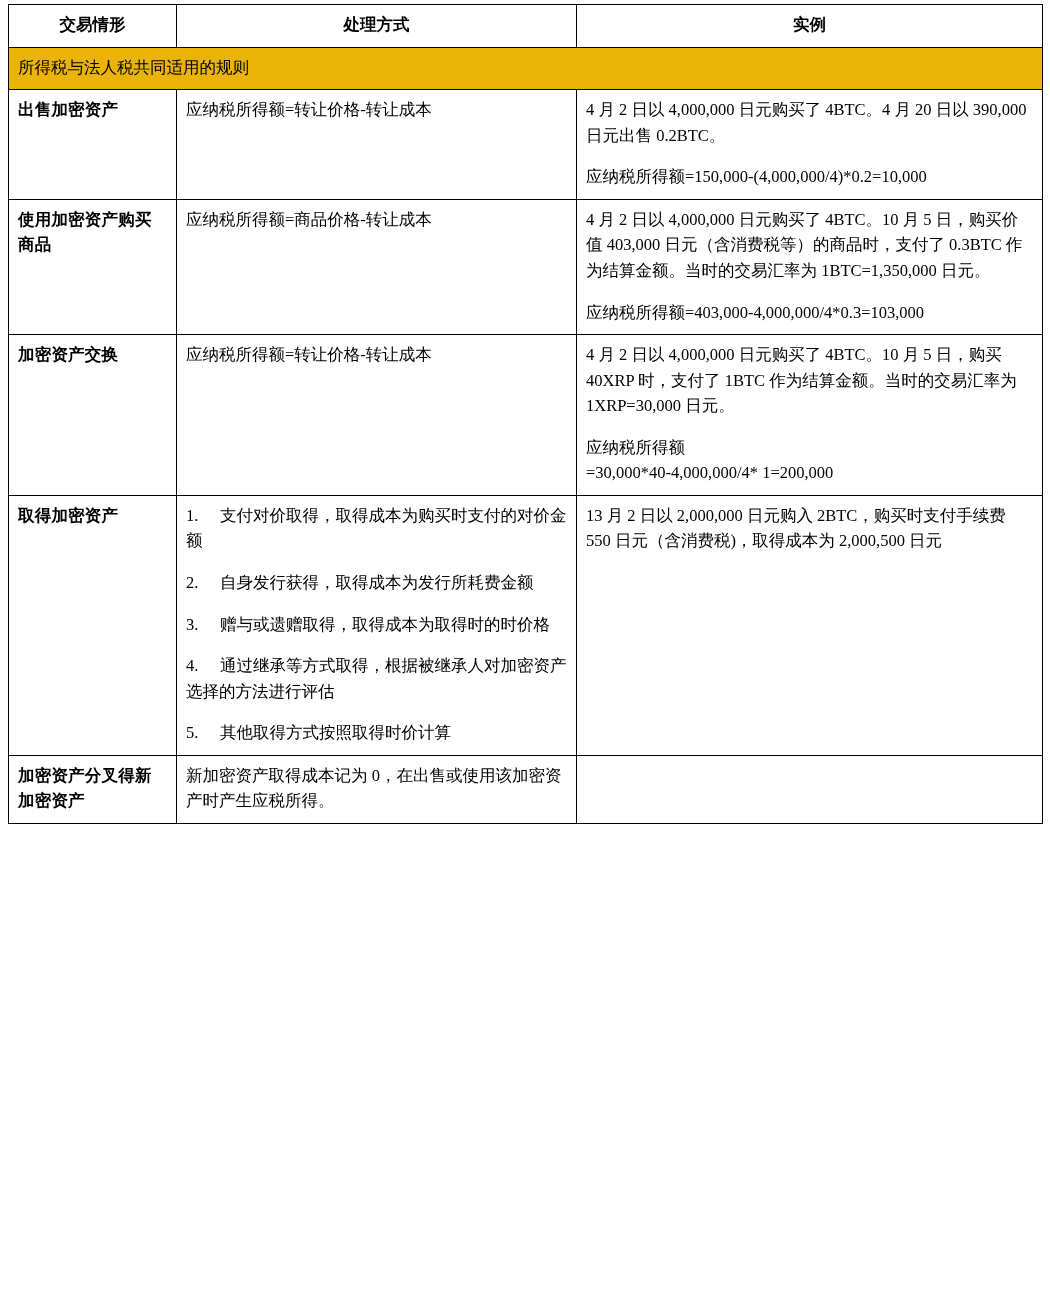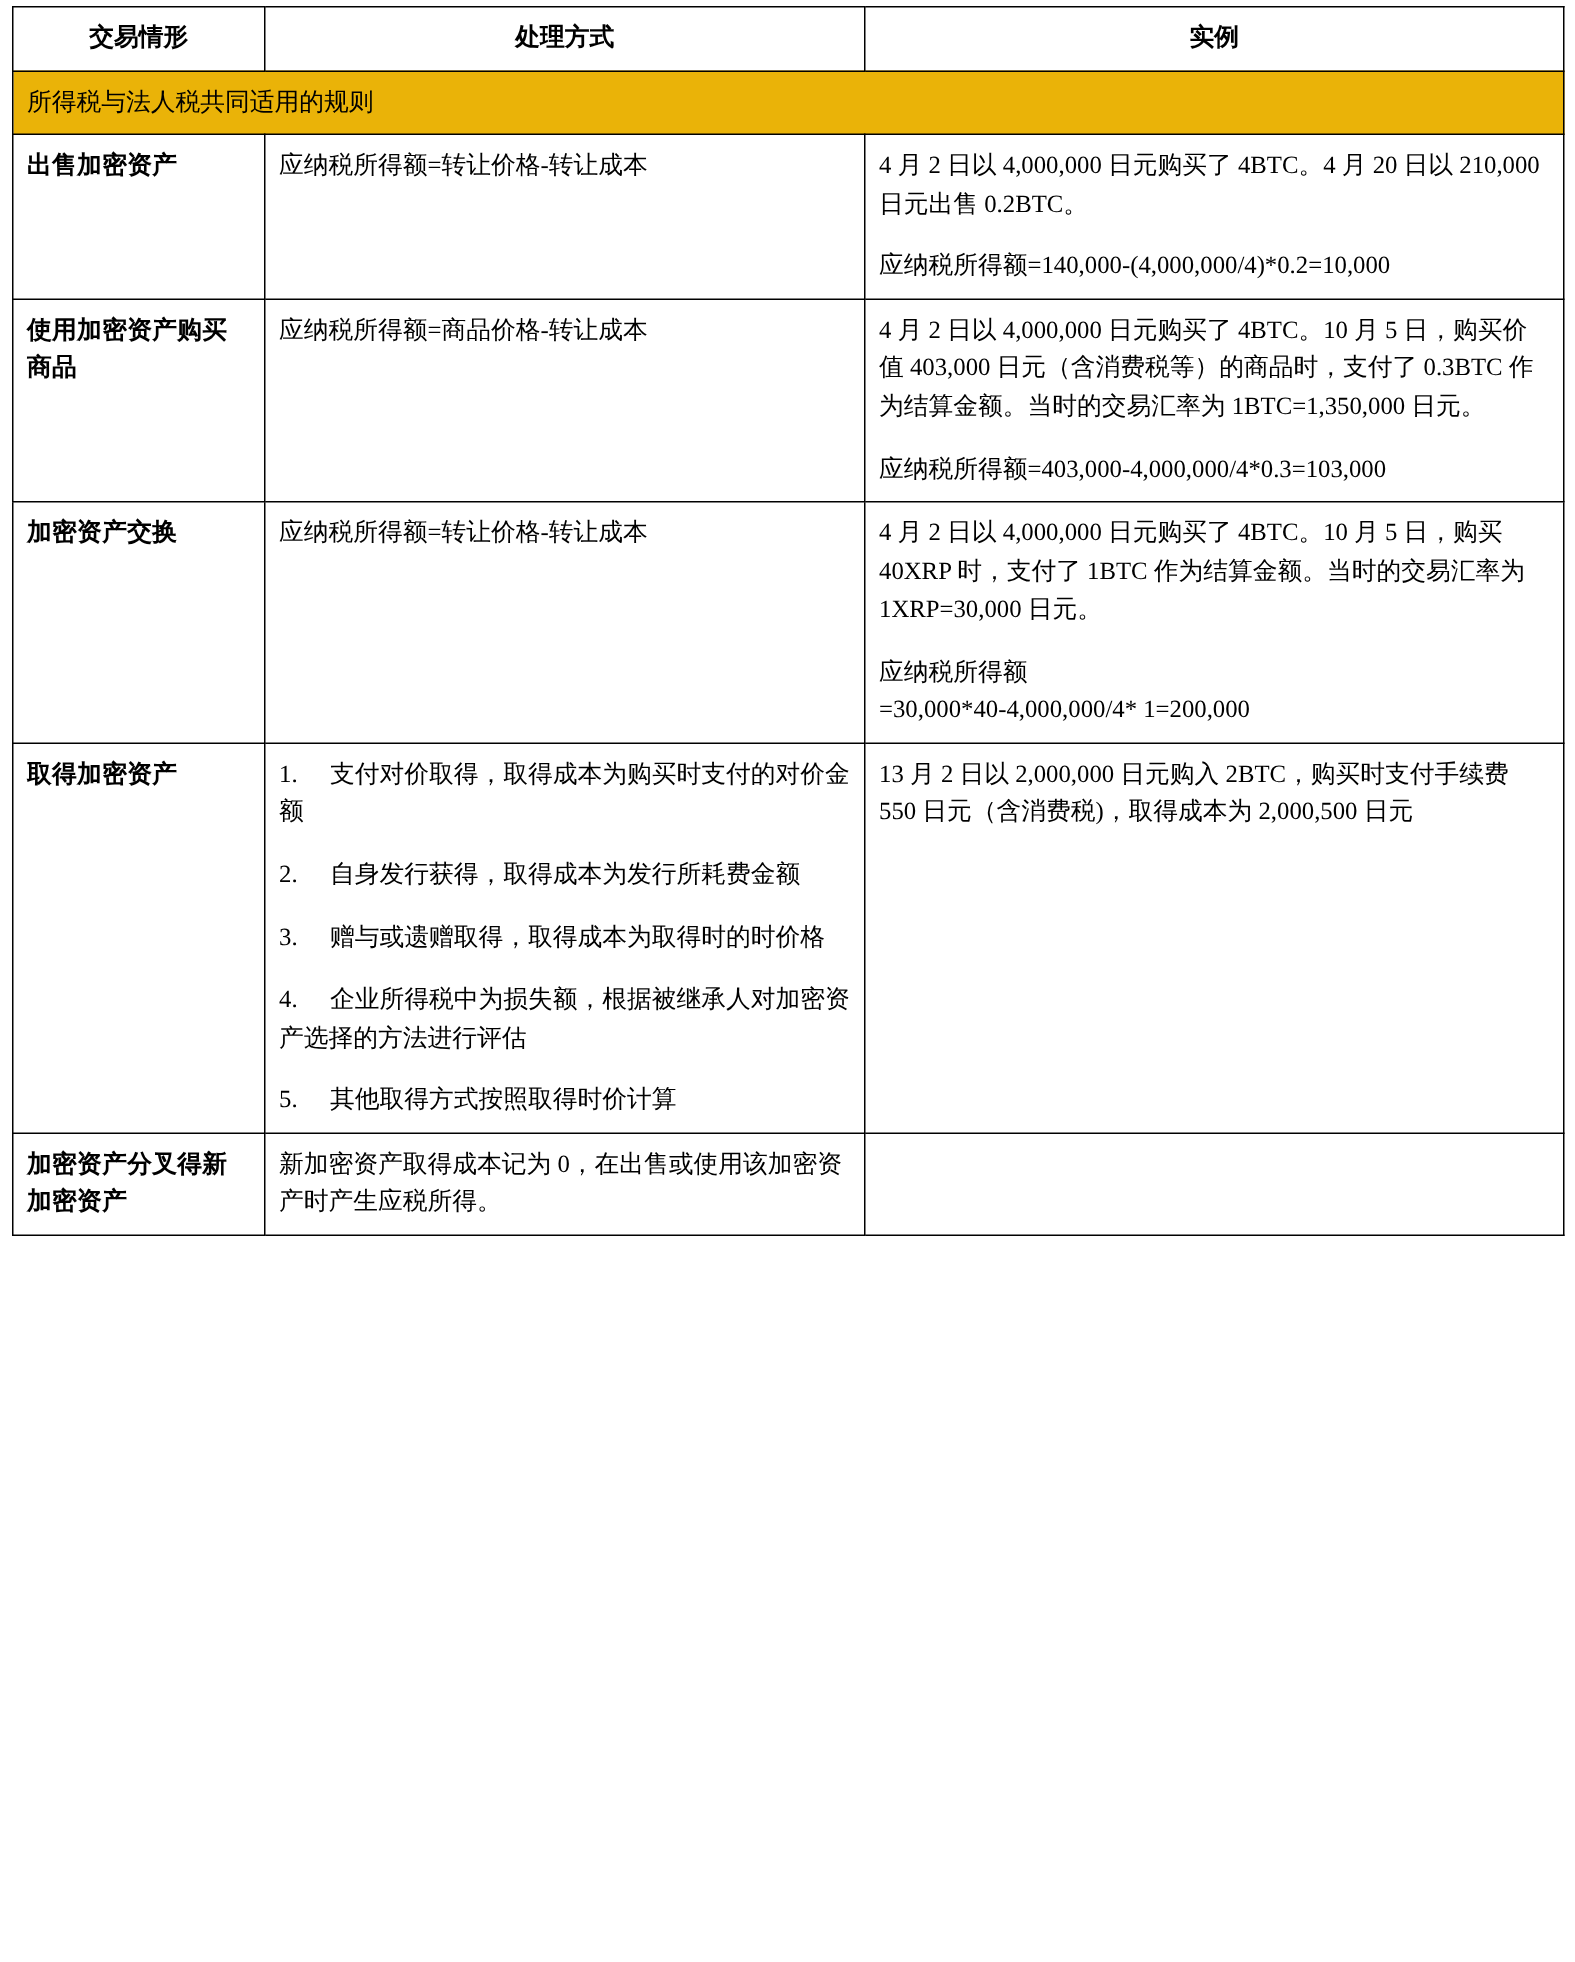--- a/index.html
+++ b/index.html
@@ -106,22 +106,22 @@
     </thead>
     <tbody>
       <tr class="section-row">
         <td colspan="3">所得税与法人税共同适用的规则</td>
       </tr>
 
       <tr>
         <td class="cell-case">出售加密资产</td>
         <td class="cell-method">应纳税所得额=转让价格-转让成本</td>
         <td class="cell-example">
-          <p class="para">4 月 2 日以 4,000,000 日元购买了 4BTC。4 月 20 日以 210,000 日元出售 0.2BTC。</p>
-          <p class="para">应纳税所得额=140,000-(4,000,000/4)*0.2=10,000</p>
+          <p class="para">4 月 2 日以 4,000,000 日元购买了 4BTC。4 月 20 日以 390,000 日元出售 0.2BTC。</p>
+          <p class="para">应纳税所得额=150,000-(4,000,000/4)*0.2=10,000</p>
         </td>
       </tr>
 
       <tr>
         <td class="cell-case">使用加密资产购买商品</td>
         <td class="cell-method">应纳税所得额=商品价格-转让成本</td>
         <td class="cell-example">
           <p class="para">4 月 2 日以 4,000,000 日元购买了 4BTC。10 月 5 日，购买价值 403,000 日元（含消费税等）的商品时，支付了 0.3BTC 作为结算金额。当时的交易汇率为 1BTC=1,350,000 日元。</p>
           <p class="para">应纳税所得额=403,000-4,000,000/4*0.3=103,000</p>
         </td>
@@ -137,21 +137,21 @@
         </td>
       </tr>
 
       <tr>
         <td class="cell-case">取得加密资产</td>
         <td class="cell-method">
           <ol class="method-list">
             <li><span class="num">1.</span><span>支付对价取得，取得成本为购买时支付的对价金额</span></li>
             <li><span class="num">2.</span><span>自身发行获得，取得成本为发行所耗费金额</span></li>
             <li><span class="num">3.</span><span>赠与或遗赠取得，取得成本为取得时的时价格</span></li>
-            <li><span class="num">4.</span><span>企业所得税中为损失额，根据被继承人对加密资产选择的方法进行评估</span></li>
+            <li><span class="num">4.</span><span>通过继承等方式取得，根据被继承人对加密资产选择的方法进行评估</span></li>
             <li><span class="num">5.</span><span>其他取得方式按照取得时价计算</span></li>
           </ol>
         </td>
         <td class="cell-example">
           <p class="para">13 月 2 日以 2,000,000 日元购入 2BTC，购买时支付手续费 550 日元（含消费税)，取得成本为 2,000,500 日元</p>
         </td>
       </tr>
 
       <tr>
         <td class="cell-case">加密资产分叉得新加密资产</td>

